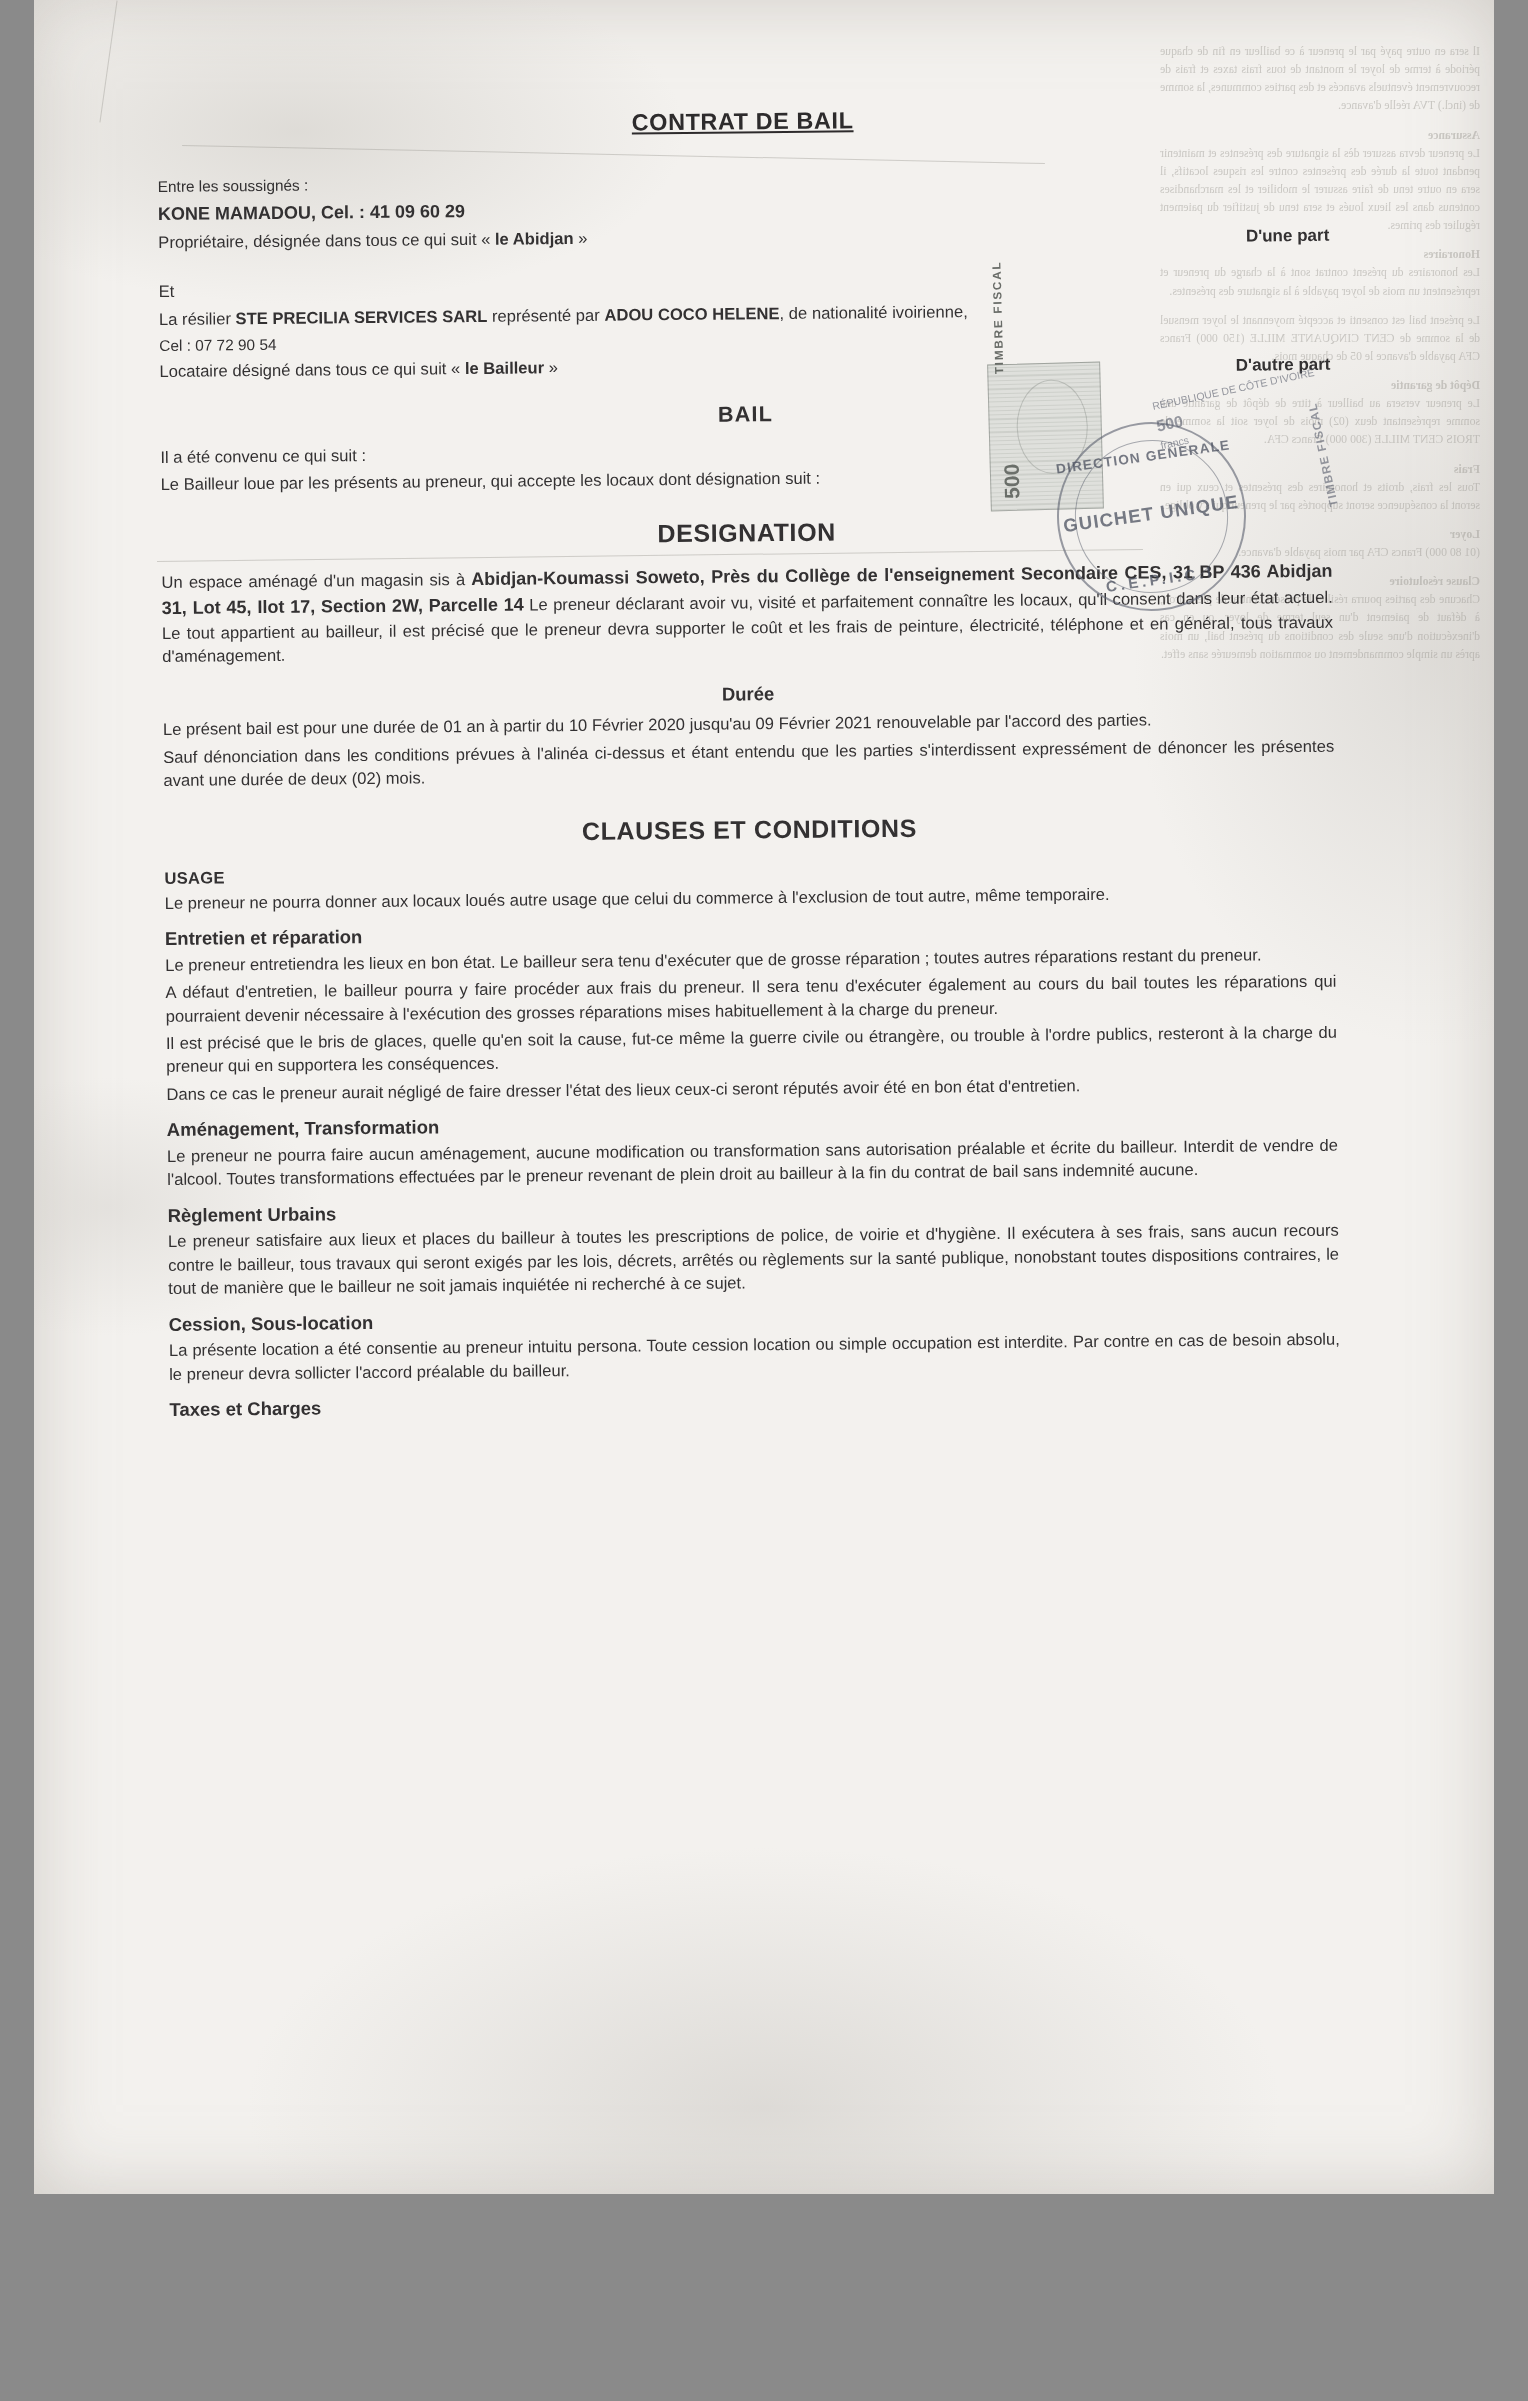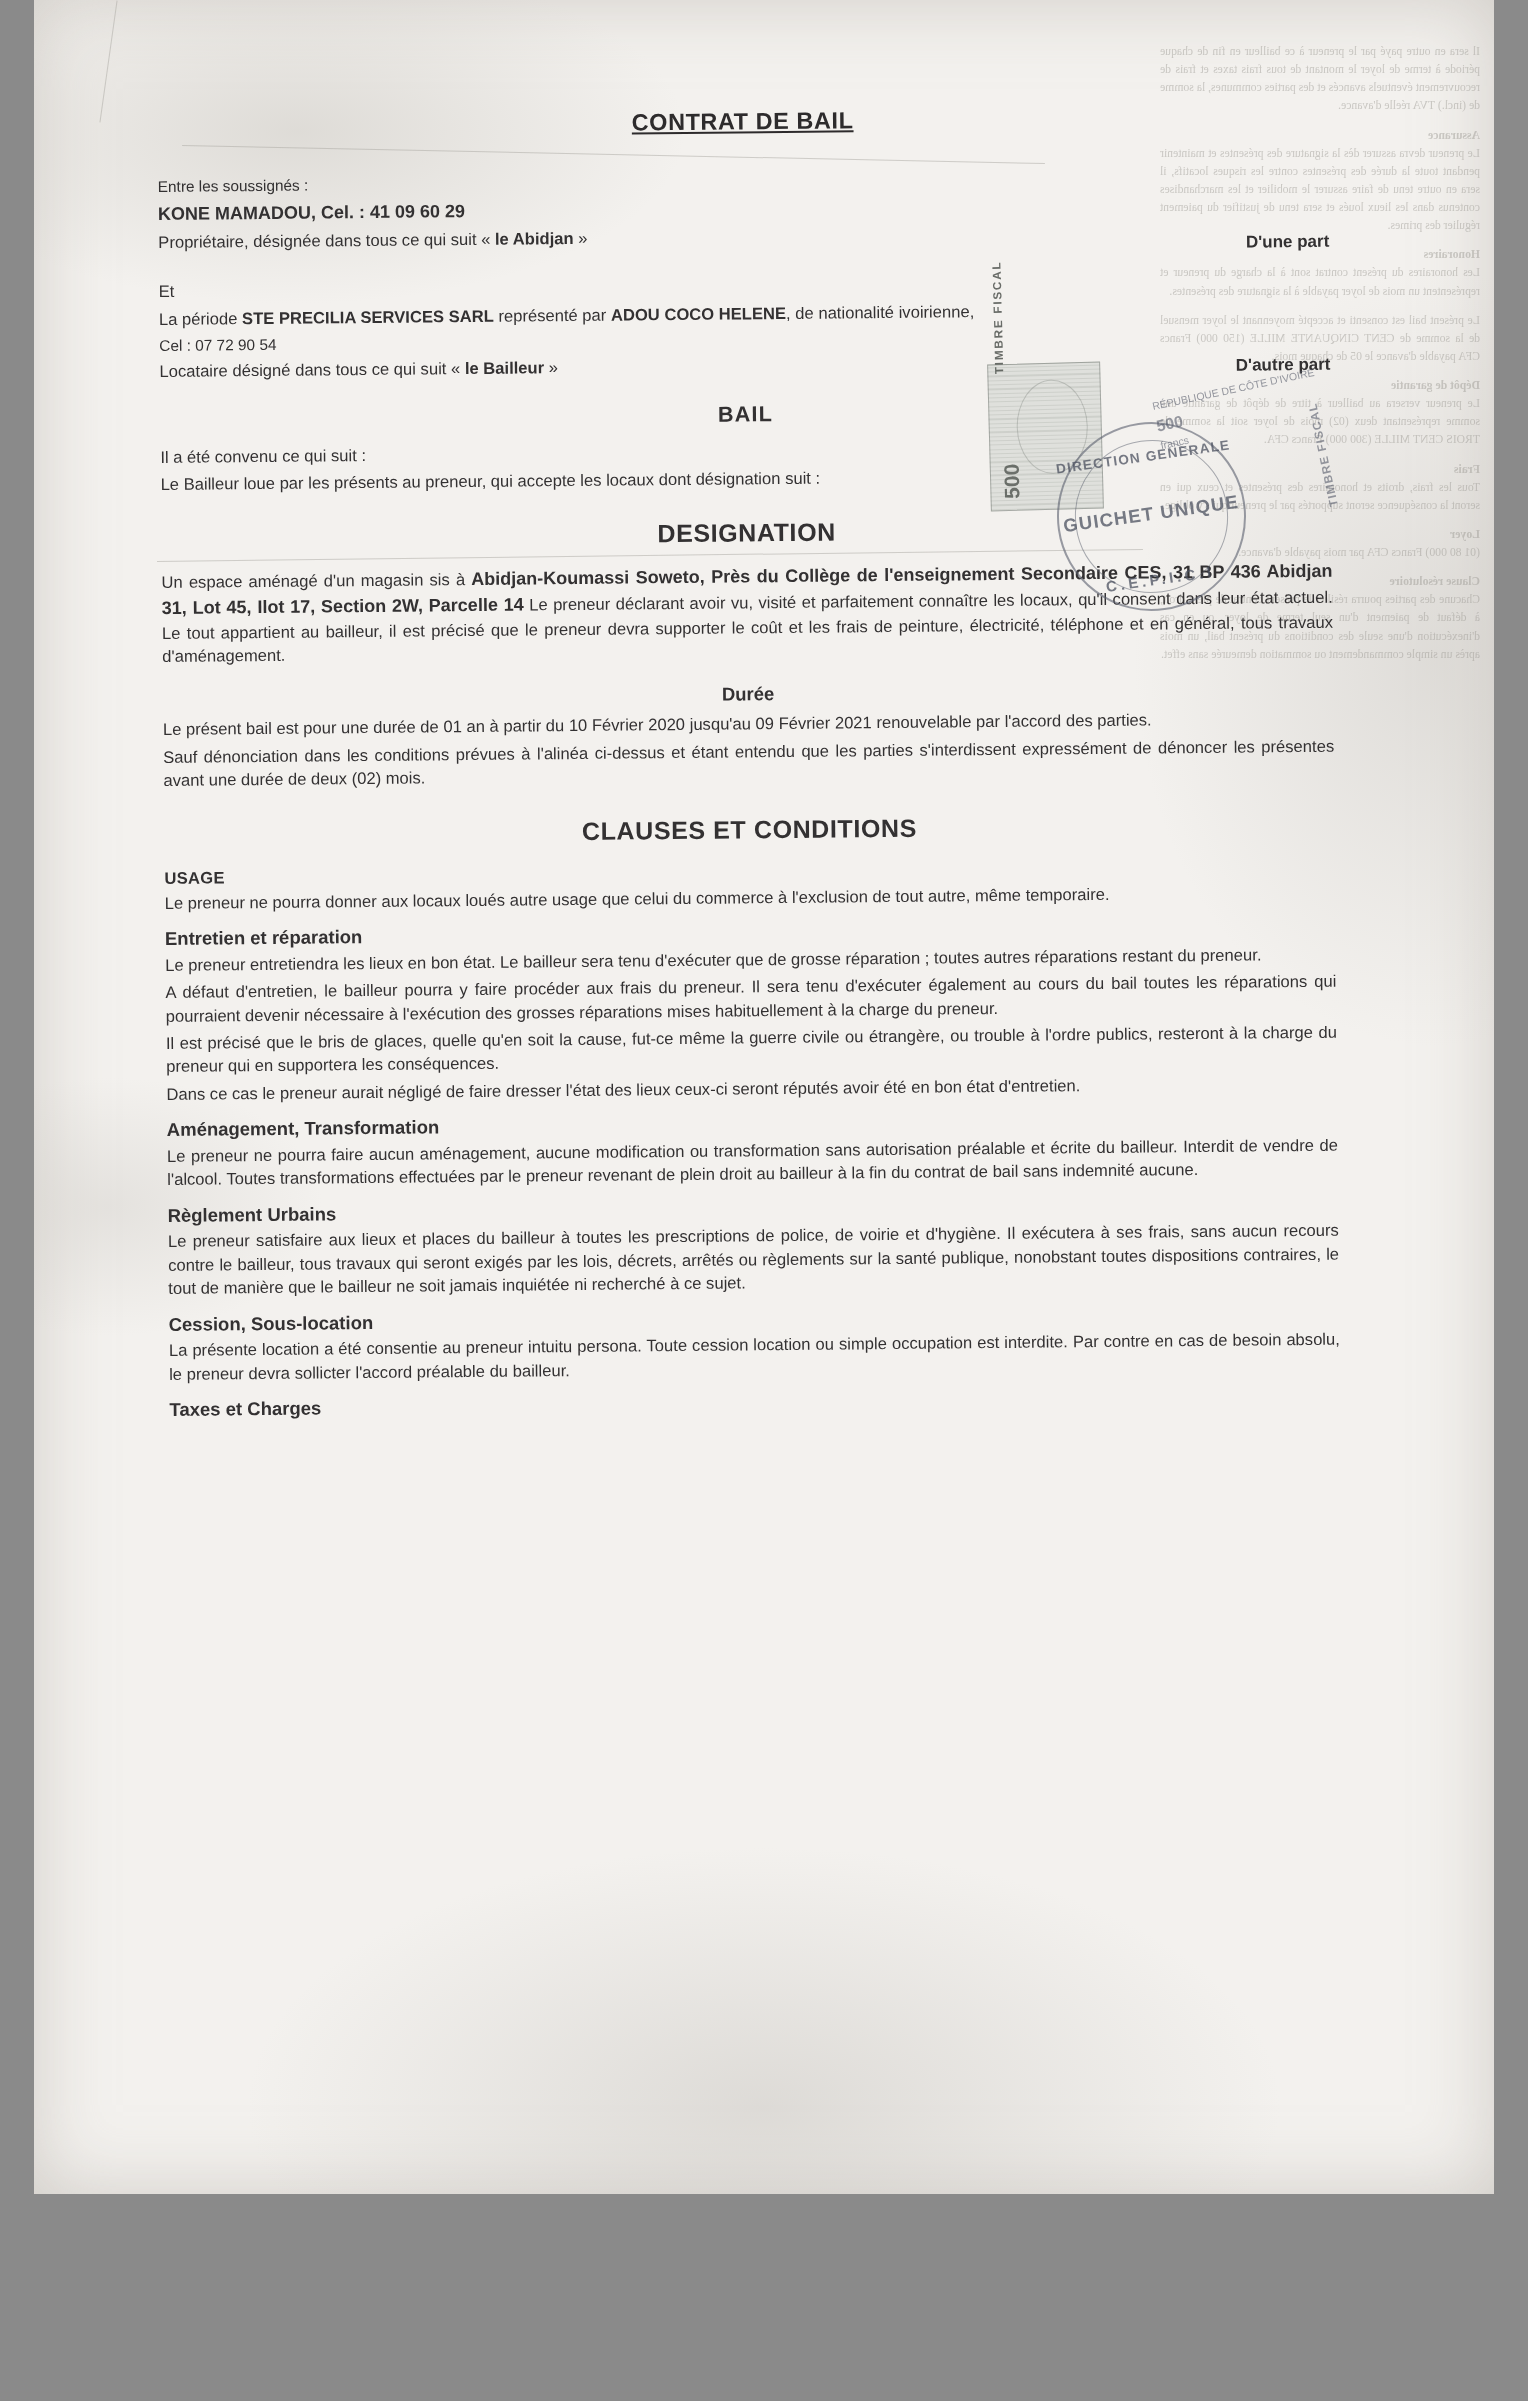--- a/index.html
+++ b/index.html
@@ -275,28 +275,28 @@
     <div class="doc">
 
       <h1 class="title">CONTRAT DE BAIL</h1>
 
       <p class="small">Entre les soussignés :</p>
       <p style="font-weight:bold;font-size:18px;">KONE MAMADOU, Cel. : 41 09 60 29</p>
       <div class="row">
         <p>
           <span>Propriétaire, désignée dans tous ce qui suit « </span><b>le Abidjan</b><span> »</span>
         </p>
-        <span class="rightnote" style="top:10px;">D'une part</span>
+        <span class="rightnote" style="top:4px;">D'une part</span>
       </div>
 
       <div class="sp-36"></div>
 
       <p>Et</p>
       <p>
-        <span>La période </span><b>STE PRECILIA SERVICES SARL</b><span> représenté par </span><b>ADOU COCO HELENE</b><span>, de nationalité ivoirienne,</span>
+        <span>La résilier </span><b>STE PRECILIA SERVICES SARL</b><span> représenté par </span><b>ADOU COCO HELENE</b><span>, de nationalité ivoirienne,</span>
       </p>
       <p class="small">Cel : 07 72 90 54</p>
       <div class="row">
         <p>
           <span>Locataire désigné dans tous ce qui suit « </span><b>le Bailleur</b><span> »</span>
         </p>
         <span class="rightnote" style="top:3.7px;">D'autre part</span>
       </div>
 
       <h2 class="center bail">BAIL</h2>

